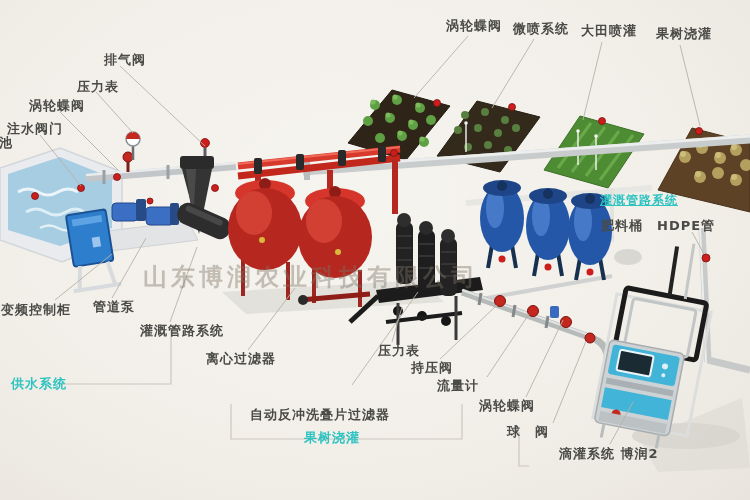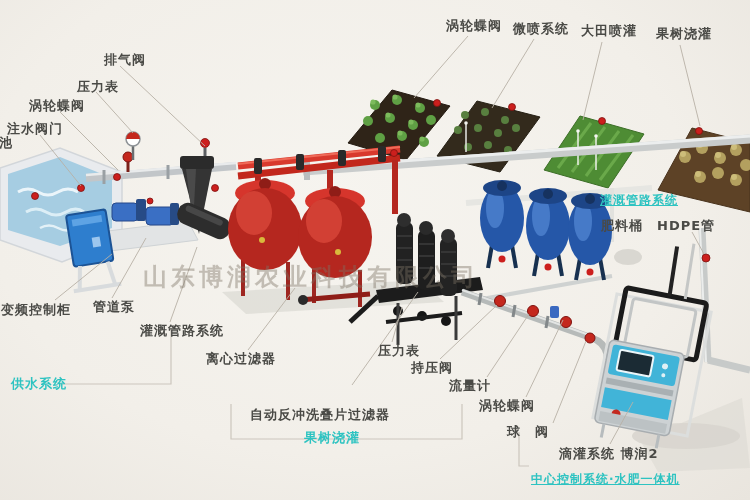--- a/index.html
+++ b/index.html
@@ -373,21 +373,20 @@
 <div class="lbl cyan small" style="left:600px;top:193px">灌溉管路系统</div>
 <div class="lbl" style="left:601px;top:218px">肥料桶</div>
 <div class="lbl" style="left:657px;top:218px">HDPE管</div>
 <div class="lbl" style="left:-13px;top:302px">泵变频控制柜</div>
 <div class="lbl" style="left:93px;top:299px">管道泵</div>
 <div class="lbl" style="left:140px;top:323px">灌溉管路系统</div>
 <div class="lbl" style="left:206px;top:351px">离心过滤器</div>
 <div class="lbl" style="left:250px;top:407px">自动反冲洗叠片过滤器</div>
 <div class="lbl" style="left:378px;top:343px">压力表</div>
 <div class="lbl" style="left:411px;top:360px">持压阀</div>
-<div class="lbl" style="left:449px;top:378px">流量计</div>
+<div class="lbl" style="left:437px;top:378px">流量计</div>
 <div class="lbl" style="left:479px;top:398px">涡轮蝶阀</div>
 <div class="lbl" style="left:507px;top:424px">球　阀</div>
 <div class="lbl" style="left:559px;top:446px">滴灌系统 博润2</div>
 <div class="lbl cyan" style="left:11px;top:376px">供水系统</div>
 <div class="lbl cyan" style="left:304px;top:430px">果树浇灌</div>
-<div class="lbl cyan small" style="left:531px;top:472px">中心控制系统·水肥一体机</div>
 
 </div>
 
 </body></html>

